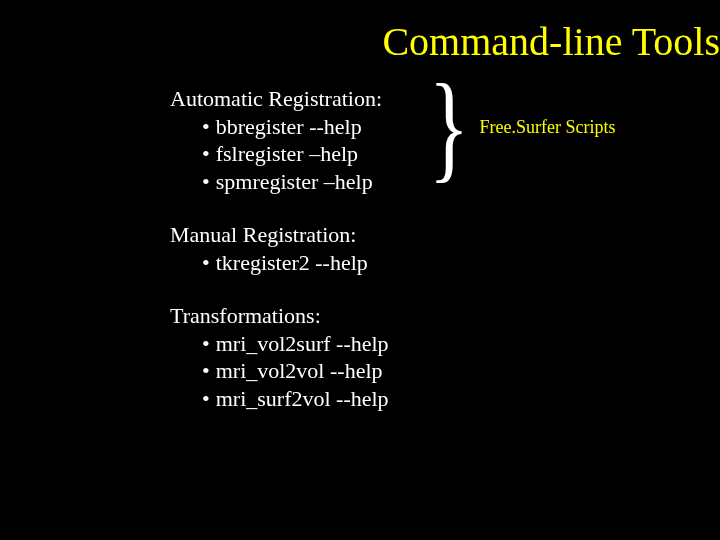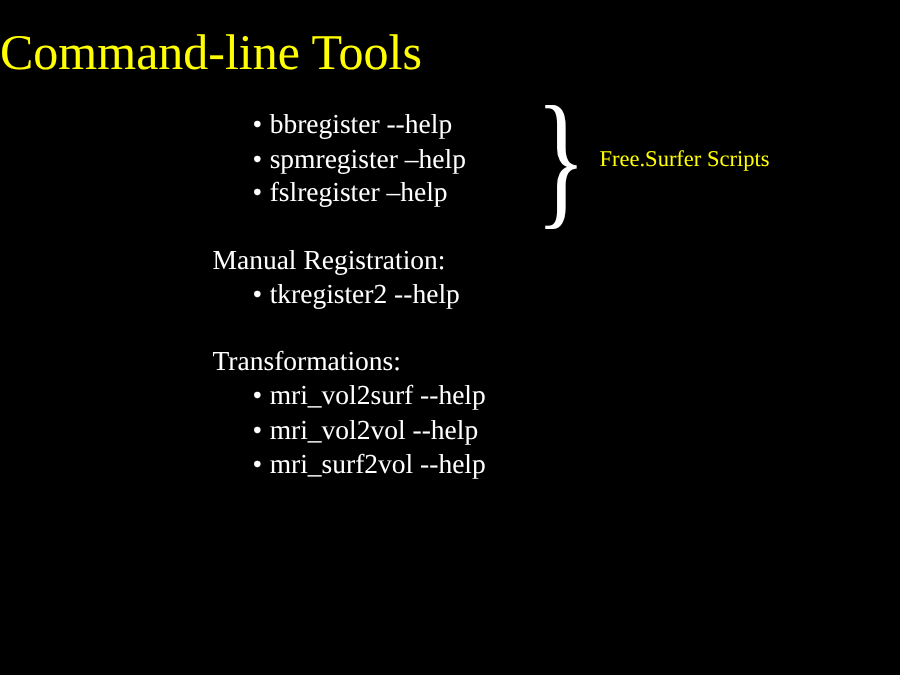--- a/index.html
+++ b/index.html
@@ -6,21 +6,21 @@
   body{
     background:#000;
     width:720px;height:540px;
     font-family:"Times New Roman",Times,serif;
     color:#fff;
     overflow:hidden;
   }
   .title{
     color:#ffff00;
     font-size:40px;
-    text-align:left;
+    text-align:right;
     margin-top:18px;
     font-weight:400;
   }
   .body-area{
     position:relative;
     margin-left:170px;
     margin-top:20px;
     font-size:22px;
     line-height:1.25;
   }
@@ -54,24 +54,25 @@
 <div class="title">Command-line Tools</div>
 
 <div class="body-area">
 
   <div class="brace-wrap">
     <span class="brace">}</span>
     <span class="brace-label">Free.Surfer Scripts</span>
   </div>
 
   <div class="section">
+    <div class="section-heading">Automatic Registration:</div>
     <div class="items">
       <div><span class="bullet">•</span><span>bbregister --help</span></div>
+      <div><span class="bullet">•</span><span>fslregister –help</span></div>
       <div><span class="bullet">•</span><span>spmregister –help</span></div>
-      <div><span class="bullet">•</span><span>fslregister –help</span></div>
     </div>
   </div>
 
   <div class="section">
     <div class="section-heading">Manual Registration:</div>
     <div class="items">
       <div><span class="bullet">•</span><span>tkregister2 --help</span></div>
     </div>
   </div>
 

